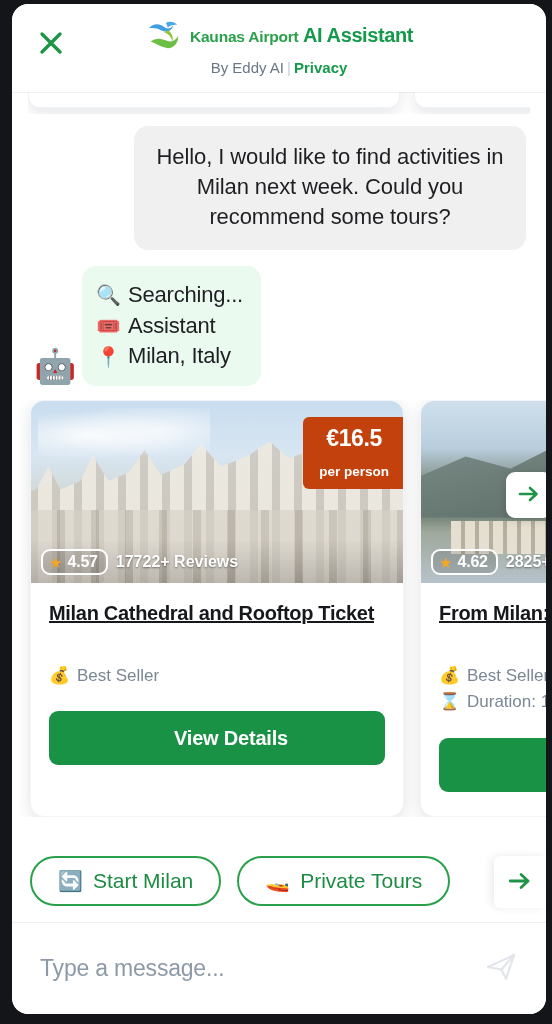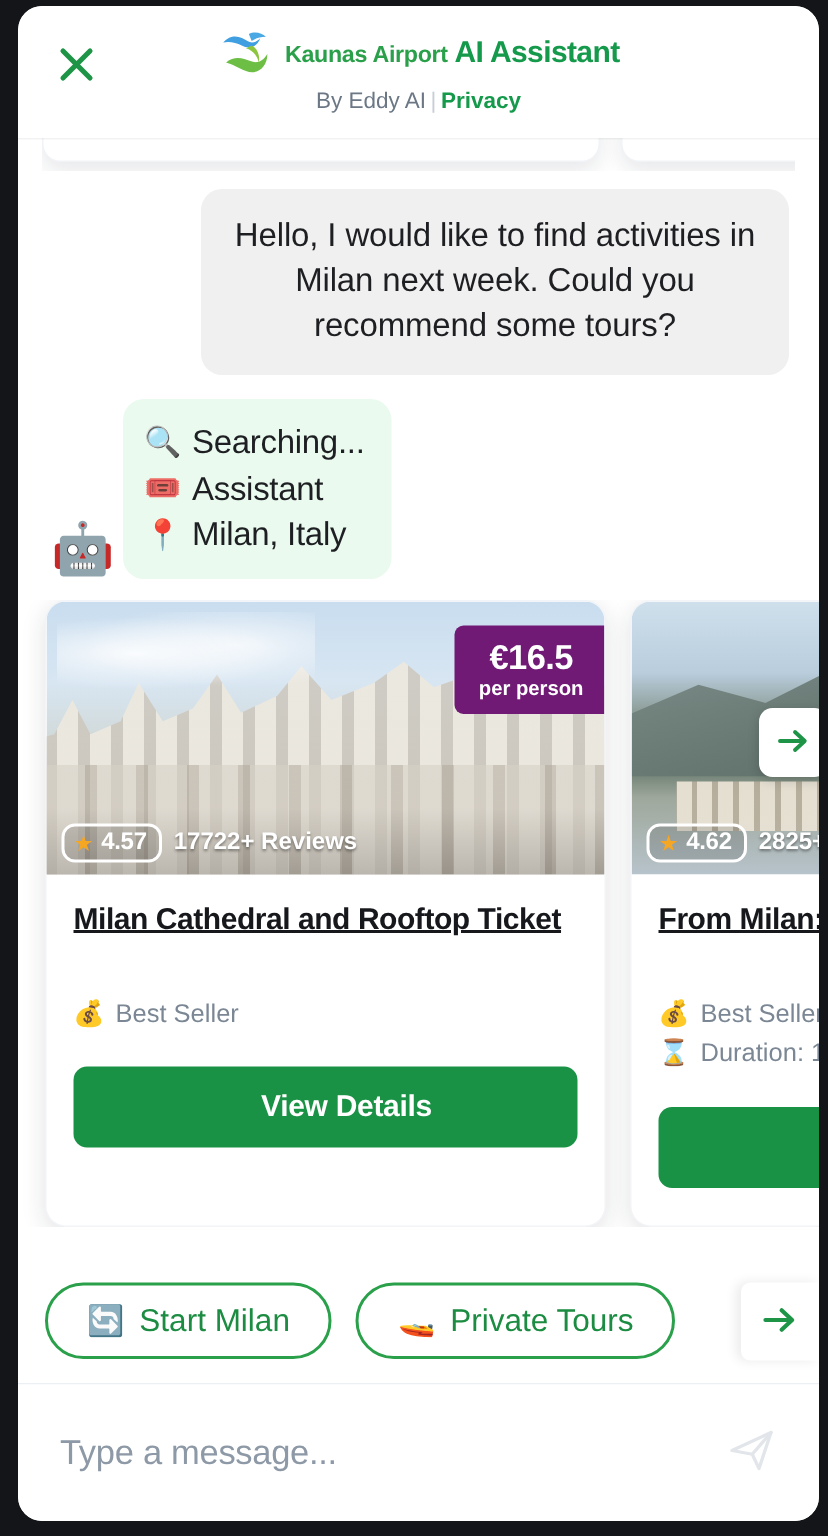--- a/index.html
+++ b/index.html
@@ -268,37 +268,37 @@
     height: 18%;
     background: repeating-linear-gradient(90deg,
       rgba(232,226,212,0.95) 0px, rgba(232,226,212,0.95) 10px,
       rgba(186,176,158,0.9) 10px, rgba(186,176,158,0.9) 14px);
   }
 
   .price-badge {
     position: absolute;
     top: 16px;
     right: 0;
-    background: #701a75;
+    background: #c2410c;
     color: #ffffff;
     padding: 9px 14px 10px 16px;
     border-radius: 6px 0 0 6px;
     text-align: center;
     min-width: 96px;
   }
   .price-main {
     font-size: 23px;
     font-weight: bold;
     letter-spacing: -0.4px;
     line-height: 1.05;
   }
   .price-sub {
     font-size: 13.5px;
     font-weight: bold;
-    margin-top: 1px;
+    margin-top: 14px;
   }
 
   .rating-row {
     position: absolute;
     left: 10px;
     bottom: 8px;
     display: flex;
     align-items: center;
     gap: 8px;
   }

